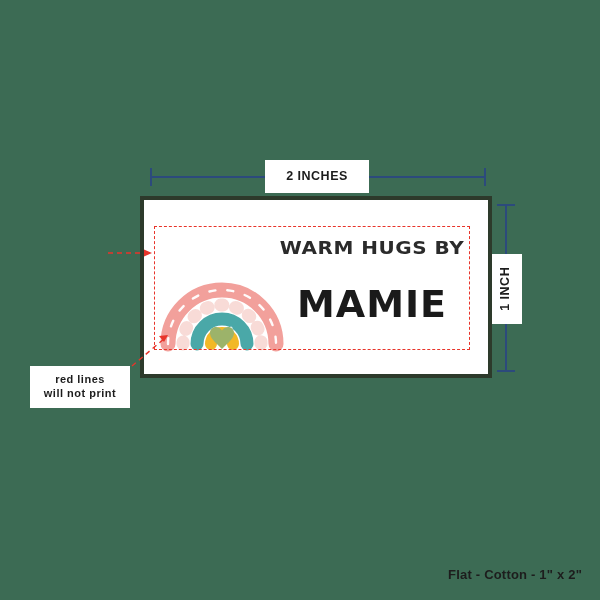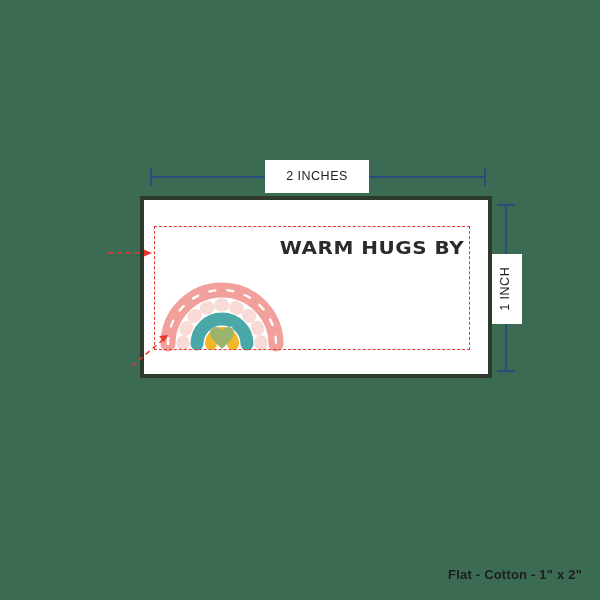--- a/index.html
+++ b/index.html
@@ -41,21 +41,21 @@
 
   .label-box {
     position: absolute;
     background: #ffffff;
     color: #1c1c1c;
     font-size: 12px;
     letter-spacing: 0.5px;
     line-height: 1.25;
     padding: 6px 8px;
     box-sizing: border-box;
-    font-weight: 400;
+    font-weight: 700;
   }
 
   #top-dim-label {
     left: 265px;
     top: 160px;
     width: 104px;
     height: 33px;
     display: flex;
     align-items: center;
     justify-content: center;
@@ -234,25 +234,30 @@
       <circle cx="66" cy="108" r="1.6" fill="#ffffff" opacity="0.85"></circle>
       <circle cx="71" cy="100" r="1.6" fill="#ffffff" opacity="0.85"></circle>
 
       <path d="M8 116 A54 54 0 0 1 116 116" fill="none" stroke="#ffffff" stroke-width="2.4" stroke-linecap="round" stroke-dasharray="6 12" opacity="0.95"></path>
 
       <path d="M62 121 C55 114 50 110 50 105 C50 101.5 52.6 99 56 99 C58.6 99 60.8 100.6 62 102.6 C63.2 100.6 65.4 99 68 99 C71.4 99 74 101.5 74 105 C74 110 69 114 62 121 Z" fill="#9cb36a"></path>
     </svg>
   </div>
 
   <div id="brand-line">WARM HUGS BY</div>
+  <div id="name-line">MAMIE</div>
 
   <div id="safety-rect"></div>
 
   <svg class="callout-svg" xmlns="http://www.w3.org/2000/svg">
     <line x1="108" y1="253" x2="148" y2="253" stroke="#e8342a" stroke-width="1.4" stroke-dasharray="5 4"></line>
     <polygon points="152,253 144,249.5 144,256.5" fill="#e8342a"></polygon>
     <line x1="132" y1="366" x2="165" y2="338" stroke="#e8342a" stroke-width="1.4" stroke-dasharray="5 4"></line>
     <polygon points="168,335 159,336 164,342" fill="#e8342a"></polygon>
   </svg>
 
+  <div class="label-box" id="redline-callout">
+    <div>red lines</div>
+    <div>will not print</div>
+  </div>
 
   <div id="footer-caption">Flat - Cotton - 1" x 2"</div>
 </div>
 
 </body></html>

